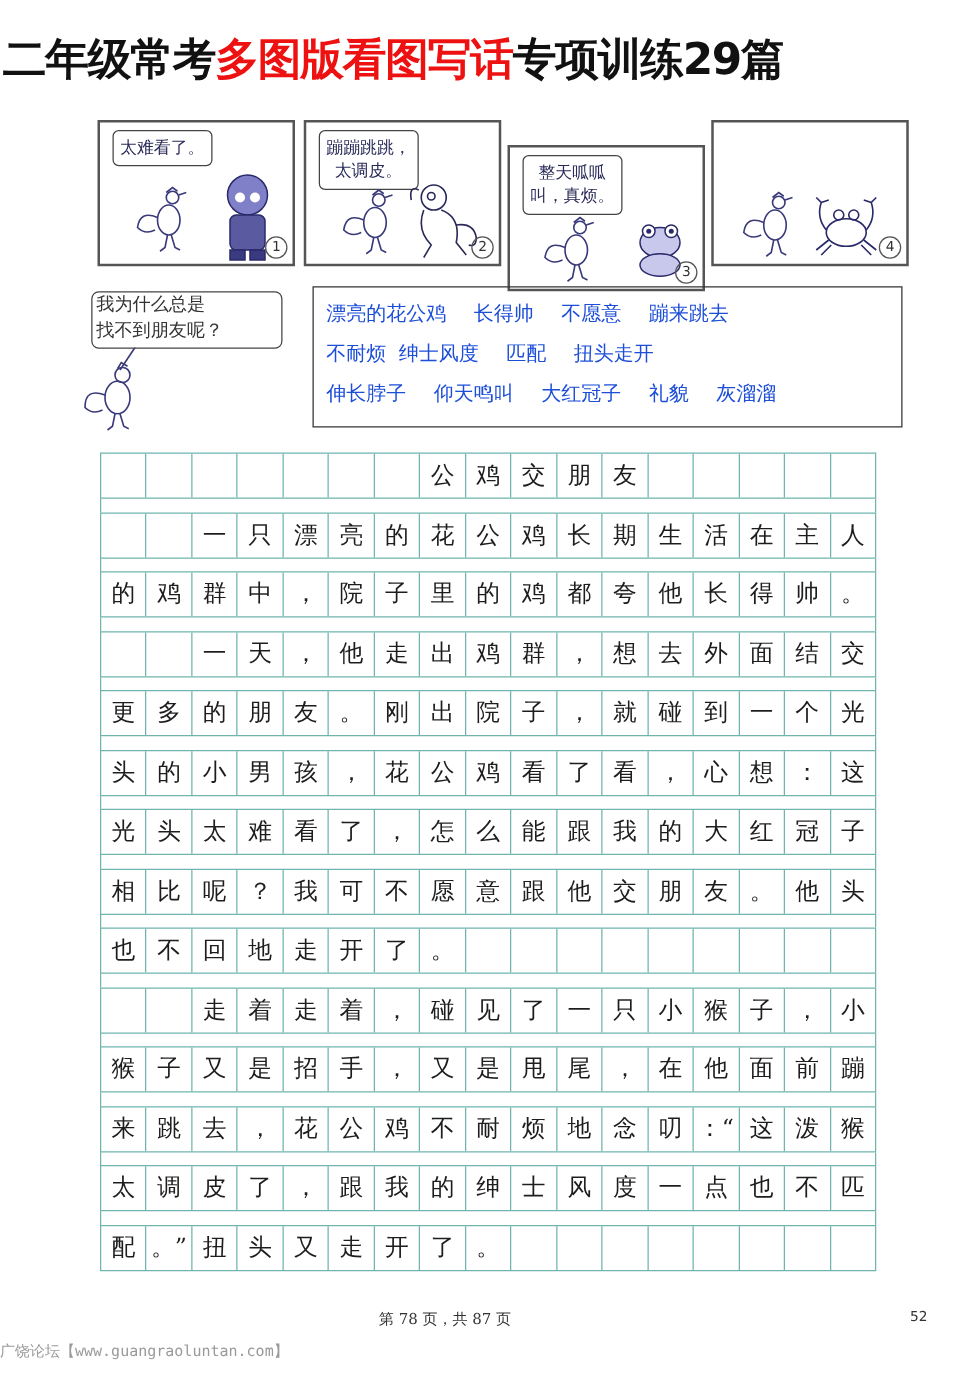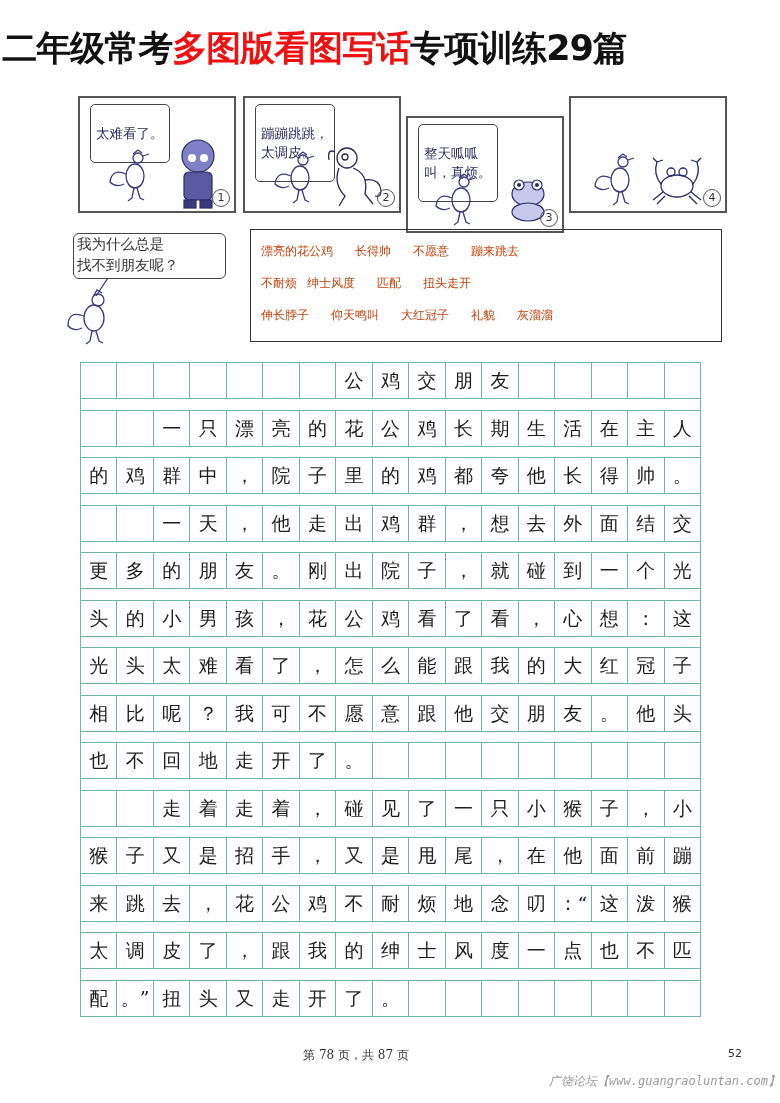--- a/index.html
+++ b/index.html
@@ -16,41 +16,42 @@
     color: #111;
   }
   .title .red { color: #ee1111; }
 
   .panel {
     position: absolute; top: 96px; width: 158px; height: 117px;
     border: 2px solid #555; background: #fff; box-sizing: border-box;
   }
   .panel .bubble {
     position: absolute; left: 10px; top: 6px; border: 1.5px solid #444; border-radius: 5px;
-    background: #fff; padding: 19px 5px; font-size: 13.5px; line-height: 19px; color: #2a2a5a;
+    background: #fff; padding: 4px 5px; font-size: 13.5px; line-height: 19px; color: #2a2a5a;
     white-space: pre;
+    text-align: center;
   }
   .panel .num {
     position: absolute; right: 4px; bottom: 4px; width: 16px; height: 16px;
     border: 1.3px solid #555; border-radius: 50%; font-size: 11px; line-height: 16px;
     text-align: center; color: #333; font-family: "DejaVu Sans", sans-serif;
   }
   .panel svg { position: absolute; }
 
   .q-bubble {
     position: absolute; left: 73px; top: 233px; width: 153px; height: 46px;
     border: 1.5px solid #444; border-radius: 6px; box-sizing: border-box;
     font-size: 14.5px; line-height: 21px; color: #333; padding: 0 3px;
   }
   .q-bubble .l1 { display: block; }
 
   .wordbox {
     position: absolute; left: 250px; top: 229px; width: 472px; height: 113px;
     border: 1.5px solid #333; box-sizing: border-box; padding: 5px 10px;
-    font-size: 12px; line-height: 32px; color: #c2410c;
+    font-size: 16px; line-height: 32px; color: #1d4ed8;
   }
   .wordbox .wline span { margin-right: 22px; white-space: nowrap; }
 
   .grid { position: absolute; left: 80px; top: 362px; width: 621px; }
   .grow {
     display: flex; height: 37px; border: 1.3px solid #6fb5ad;
     box-sizing: border-box; margin-bottom: 10.5px; background: #fff;
   }
   .grow::before { content: none; }
   .gcell {
@@ -65,22 +66,22 @@
 
   .footer-page {
     position: absolute; left: 0; width: 712px; top: 1047px; text-align: center;
     font-size: 12px; color: #333;
   }
   .footer-num {
     position: absolute; left: 728px; top: 1047px; font-size: 11px; color: #333;
     font-family: "DejaVu Sans", sans-serif;
   }
   .footer-site {
-    position: absolute; left: 0; width: 780px; top: 1073px; text-align: right;
-    font-size: 12px; color: #9a9a9a; font-family: "DejaVu Sans Mono", monospace; font-style: italic;
+    position: absolute; left: 0; width: 780px; top: 1073px; text-align: left;
+    font-size: 12px; color: #9a9a9a; font-family: "DejaVu Sans Mono", monospace;
   }
 </style>
 </head>
 <body>
 
 <div class="title"><span>二年级常考</span><span class="red">多图版看图写话</span><span>专项训练29篇</span></div>
 
 <div class="panel" style="left:78px;">
   <div class="bubble">太难看了。</div>
   <svg width="50" height="56" style="left:28px;top:50px" viewBox="0 0 50 56">

